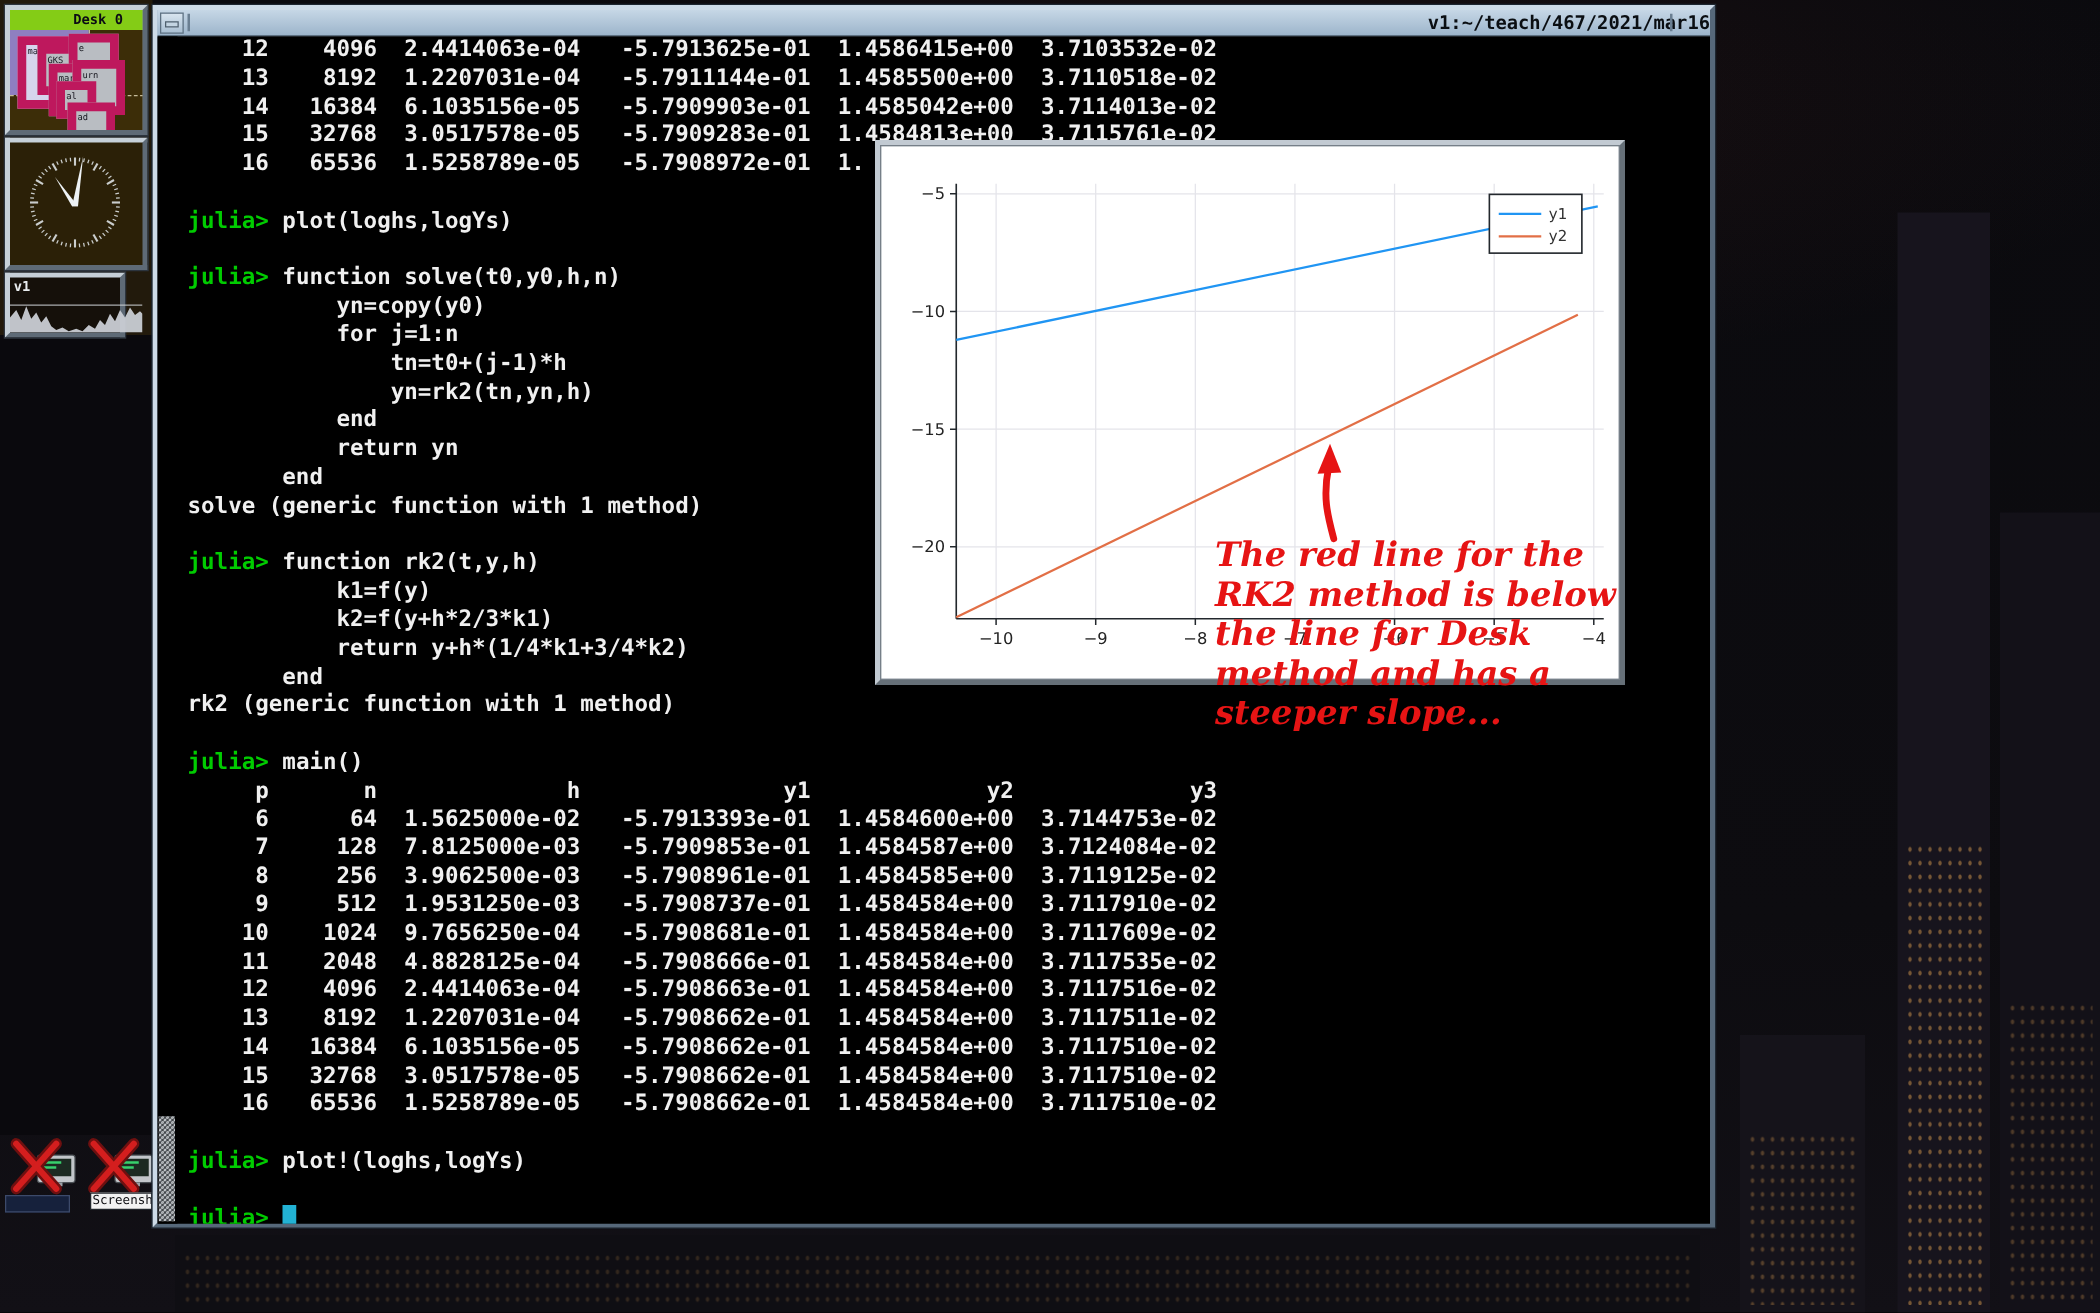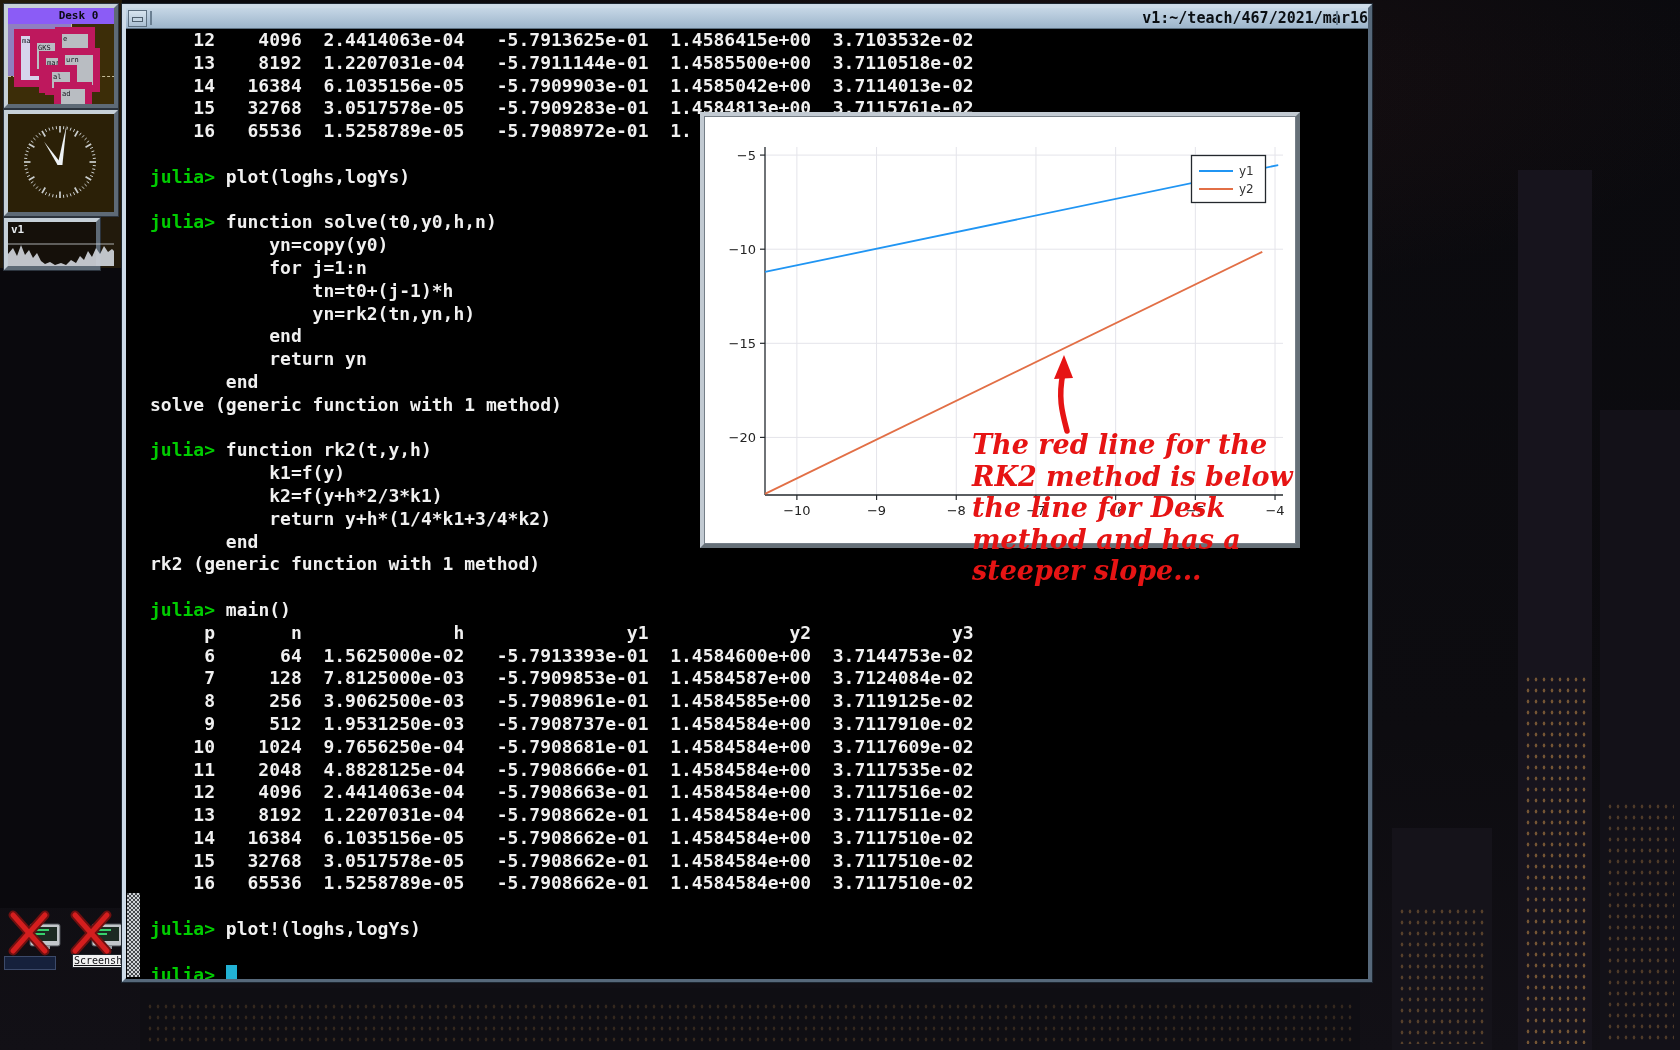--- a/index.html
+++ b/index.html
@@ -29,21 +29,21 @@
   .b4{left:140px;bottom:0;width:1220px;height:62px;background:#0f0e13;}
   .b4 .lights{height:70%;opacity:.3;}
   .b5{left:0;top:268px;width:122px;height:640px;background:#0a090d;}
   .ltint{position:absolute;left:0;top:0;width:122px;height:268px;background:#221a0c;}
 
   
   .fvwm{position:absolute;box-sizing:border-box;
     border:4px solid;border-color:#c6d0d8 #5e6a76 #5e6a76 #c6d0d8;
     outline:1px solid #2c343e;background:#8b9aa8;}
   .pager{left:4px;top:4px;width:114px;height:104px;}
-  .pager-title{height:16px;background:#8b5cf6;color:#0b0b14;
+  .pager-title{height:16px;background:#84cc16;color:#0b0b14;
     font:bold 11px/16px "DejaVu Sans Mono",monospace;text-align:center;padding-left:35px;}
   .pager-body{position:relative;height:80px;background:#3c2d08;overflow:hidden;}
   .viewport{position:absolute;left:0;top:0;width:63px;height:52px;background:#8f7fc0;}
   .dash-v{position:absolute;left:63px;top:0;height:80px;border-left:1px dashed #ded6b4;opacity:.85;}
   .dash-h{position:absolute;top:52px;left:0;width:112px;border-top:1px dashed #ded6b4;opacity:.85;}
   .mw{position:absolute;background:#b9bdc2;border:7px solid #be185d;
     font:7px/8px "DejaVu Sans Mono",monospace;color:#14141c;overflow:hidden;padding:1px;}
   .mw1{left:6px;top:5px;width:26px;height:42px;background:#d6d4ec;}
   .mw2{left:22px;top:12px;width:17px;height:24px;}
   .mw3{left:47px;top:3px;width:24px;height:20px;}
@@ -60,21 +60,21 @@
     font:bold 11px "DejaVu Sans Mono",monospace;}
   .xloadw svg{position:absolute;left:0;bottom:0;}
 
   
   .xicon{position:absolute;width:54px;height:46px;}
   .xicon1{left:8px;top:910px;}
   .xicon2{left:70px;top:910px;}
   .icon-label{position:absolute;height:14px;box-sizing:border-box;overflow:hidden;}
   .icon-label.dark{left:4px;top:956px;width:52px;background:#16213c;border:1px solid #3c4a6a;}
   .icon-label.light{left:72px;top:954px;width:50px;background:#f2f2f2;border:1px solid #20242a;
-    color:#101014;font:10px/12px "DejaVu Sans Mono",monospace;padding:0 1px;text-decoration:underline;}
+    color:#101014;font:10px/12px "DejaVu Sans Mono",monospace;padding:0 1px;}
 
   
   .term-window{position:absolute;left:122px;top:4px;width:1250px;height:978px;
     box-sizing:border-box;border:4px solid;border-color:#cddbe8 #56687a #56687a #cddbe8;
     background:#97aec4;outline:1px solid #1d2630;}
   .titlebar{position:relative;height:20px;
     background:linear-gradient(#c6d7e6,#9db5cb);
     border-bottom:1px solid #5d7081;}
   .title{position:absolute;left:0;right:0;text-align:right;
     font:bold 15px/20px "DejaVu Sans Mono",monospace;color:#0a0e12;}

